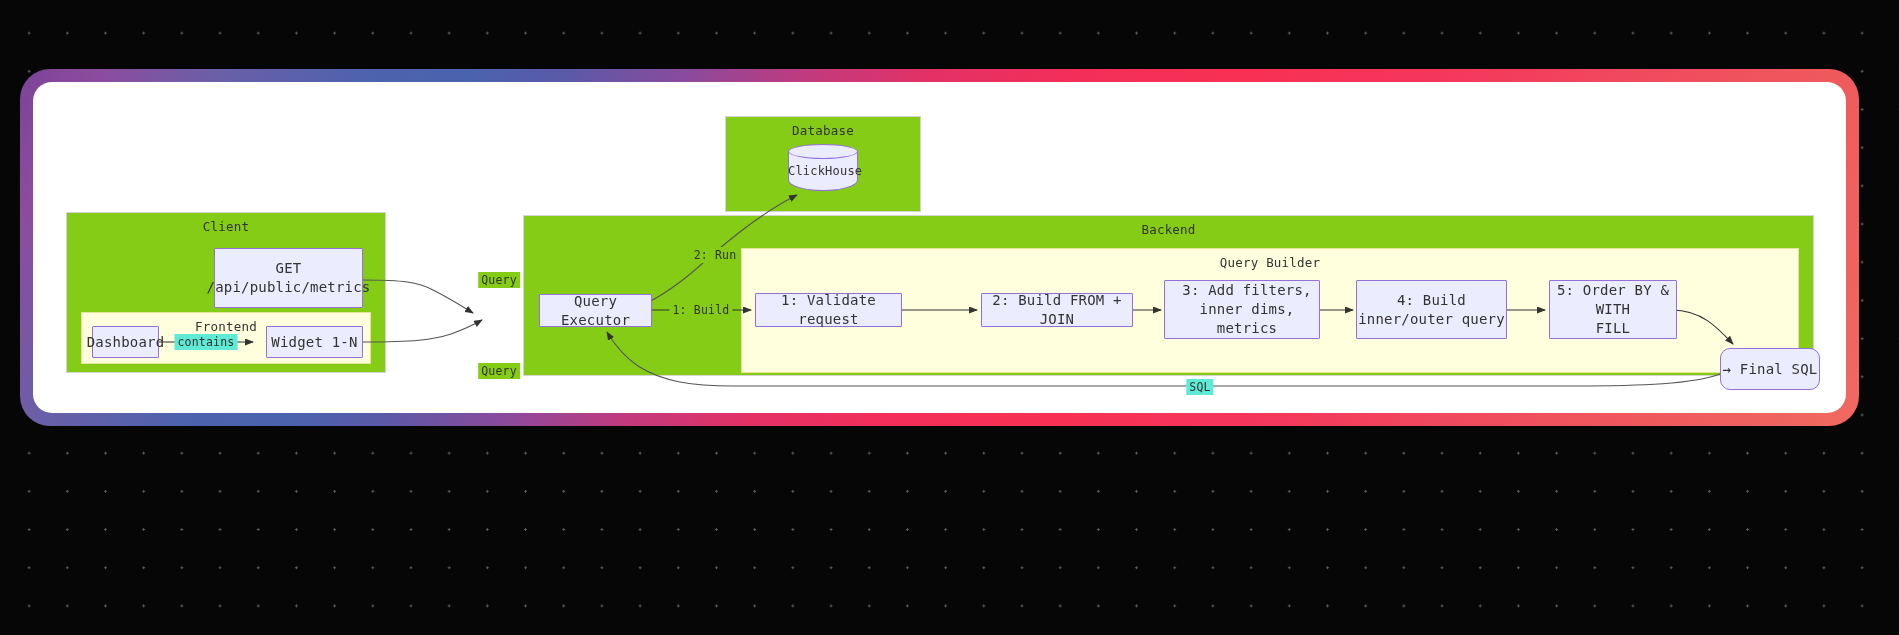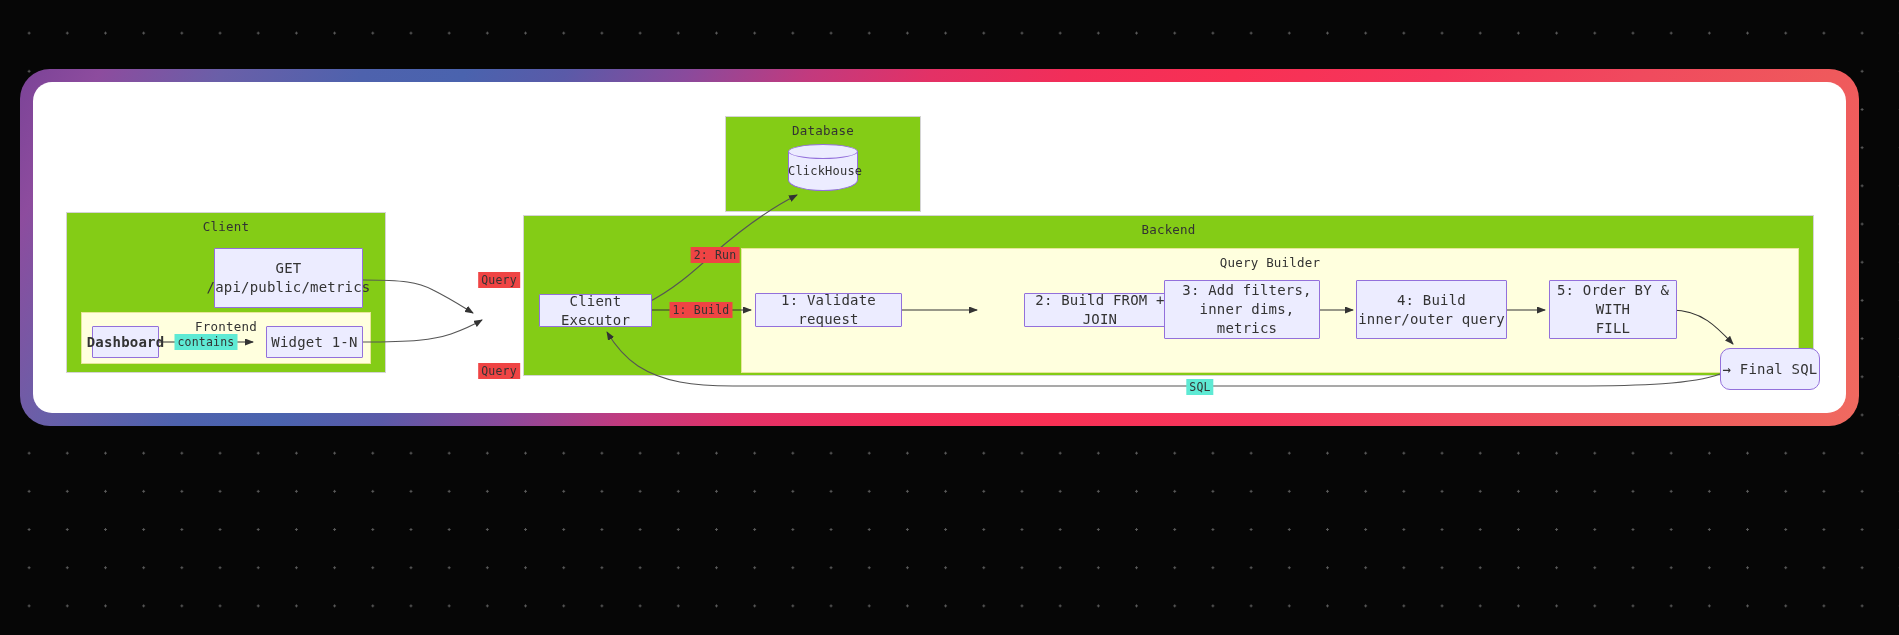--- a/index.html
+++ b/index.html
@@ -148,21 +148,21 @@
     position: relative;
     z-index: 3;
     width: 100%;
     text-align: center;
     letter-spacing: 0.2px;
   }
 
   
   .edge-label {
     position: absolute;
-    background: #ef4444;
+    background: #84cc16;
     color: #333333;
     font-size: 11.5px;
     padding: 1px 3px;
     white-space: nowrap;
     letter-spacing: 0.2px;
     transform: translate(-50%, -50%);
   }
   .edge-label.on-yellow { background: #5eead4; }
 </style>
 </head>
@@ -221,35 +221,35 @@
         <path d="M 1448,228 L 1512,228" fill="none" stroke="#333" stroke-width="1.1" marker-end="url(#arw)"></path>
 
         <path d="M 1639,228 C 1668,228 1684,245 1700,262" fill="none" stroke="#333" stroke-width="1.1" marker-end="url(#arw)"></path>
 
         <path d="M 1687,292 C 1660,302 1610,304 1540,304 L 700,304 C 660,304 630,300 605,284 C 590,274 580,260 574,250" fill="none" stroke="#555" stroke-width="1.1" marker-end="url(#arw)"></path>
       </svg>
 
       <div class="node" style="left:181px; top:166px; width:149px; height:60px;">GET
 /api/public/metrics</div>
 
-      <div class="node" style="left:59px; top:244px; width:67px; height:32px;font-weight:bold;">Dashboard</div>
+      <div class="node" style="left:59px; top:244px; width:67px; height:32px;">Dashboard</div>
 
       <div class="node" style="left:233px; top:244px; width:97px; height:32px;">Widget 1-N</div>
 
       <div class="node-db" style="left:755px; top:62px;">
         <div class="cyl-body"></div>
         <div class="cyl-top"></div>
         <div class="cyl-label">ClickHouse</div>
       </div>
 
-      <div class="node" style="left:506px; top:212px; width:113px; height:33px;">Client Executor</div>
+      <div class="node" style="left:506px; top:212px; width:113px; height:33px;">Query Executor</div>
 
       <div class="node" style="left:722px; top:211px; width:147px; height:34px;">1: Validate request</div>
 
-      <div class="node" style="left:948px; top:211px; width:152px; height:34px;margin-left:43px;">2: Build FROM + JOIN</div>
+      <div class="node" style="left:948px; top:211px; width:152px; height:34px;">2: Build FROM + JOIN</div>
 
       <div class="node" style="left:1131px; top:198px; width:156px; height:59px;padding-left:10px;">3: Add filters,
 inner dims, metrics</div>
 
       <div class="node" style="left:1323px; top:198px; width:151px; height:59px;">4: Build
 inner/outer query</div>
 
       <div class="node" style="left:1516px; top:198px; width:128px; height:59px;">5: Order BY &amp; WITH
 FILL</div>
 

